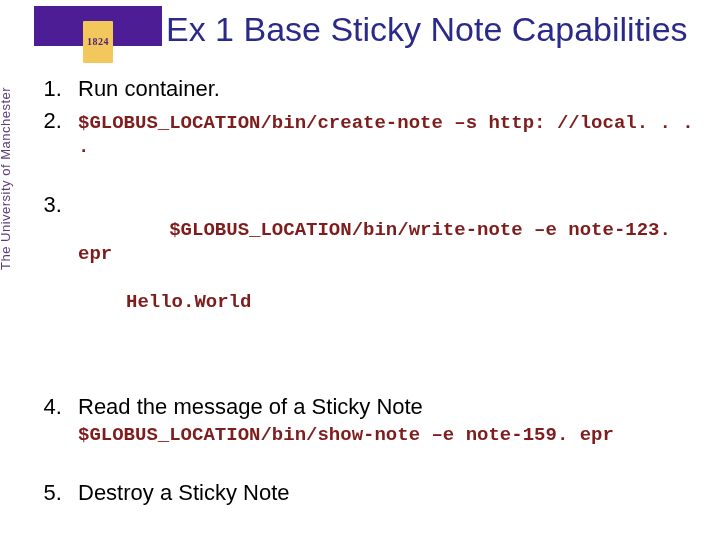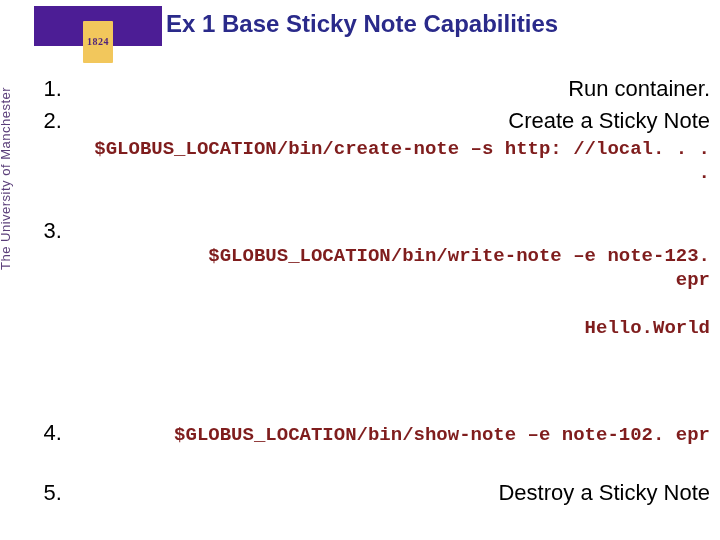--- a/index.html
+++ b/index.html
@@ -60,59 +60,58 @@
     margin-top: 17px;
     font-weight: bold;
     border-radius: 1px;
   }
 
   
   .title {
     position: absolute;
     left: 166px;
     top: 10px;
-    font-size: 24px;
+    font-size: 34px;
     color: #2a2a8a;
-    font-weight: bold;
+    font-weight: normal;
     white-space: nowrap;
   }
 
   
   .content {
     position: absolute;
     left: 38px;
     top: 76px;
     right: 10px;
   }
   ol.main {
     margin: 0;
     padding-left: 30px;
     list-style: decimal;
     font-size: 22px;
     color: #000;
   }
   ol.main > li {
     margin-bottom: 6px;
     padding-left: 10px;
-    text-align: right;
   }
   ol.main > li.gap-after {
     margin-bottom: 32px;
   }
   .code {
     font-family: "Courier New", Courier, monospace;
     font-size: 19px;
     font-weight: bold;
     color: #7f1d1d;
     margin-top: 4px;
     line-height: 1.25;
     white-space: pre-wrap;
   }
   .code .indent {
-    margin-left: 66px;
+    margin-left: 48px;
     display: block;
   }
 </style>
 </head>
 <body>
 
 <div class="sidebar">
   <div class="vtext">The University of Manchester</div>
 </div>
 
@@ -124,33 +123,33 @@
 <div class="title">Ex 1 Base Sticky Note Capabilities</div>
 
 <div class="content">
   <ol class="main">
 
     <li>
       <span>Run container.</span>
     </li>
 
     <li class="gap-after">
-      <span>Create a Sticky Note</span>
       <div class="code">$GLOBUS_LOCATION/bin/create-note –s http: //local. . . .</div>
     </li>
 
     <li class="gap-after">
       <div class="code">
         <span>$GLOBUS_LOCATION/bin/write-note –e note-123. epr</span>
         <span class="indent">Hello.World</span>
       </div>
     </li>
 
     <li class="gap-after">
-      <div class="code">$GLOBUS_LOCATION/bin/show-note –e note-102. epr</div>
+      <span>Read the message of a Sticky Note</span>
+      <div class="code">$GLOBUS_LOCATION/bin/show-note –e note-159. epr</div>
     </li>
 
     <li>
       <span>Destroy a Sticky Note</span>
       
       
     </li>
 
   </ol>
 </div>

